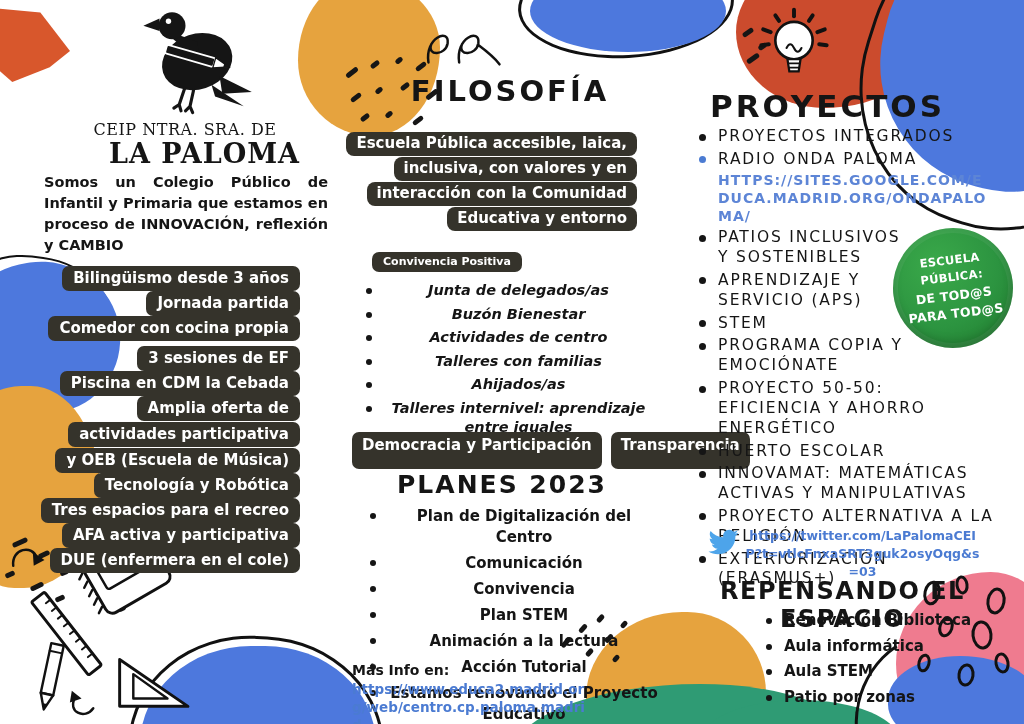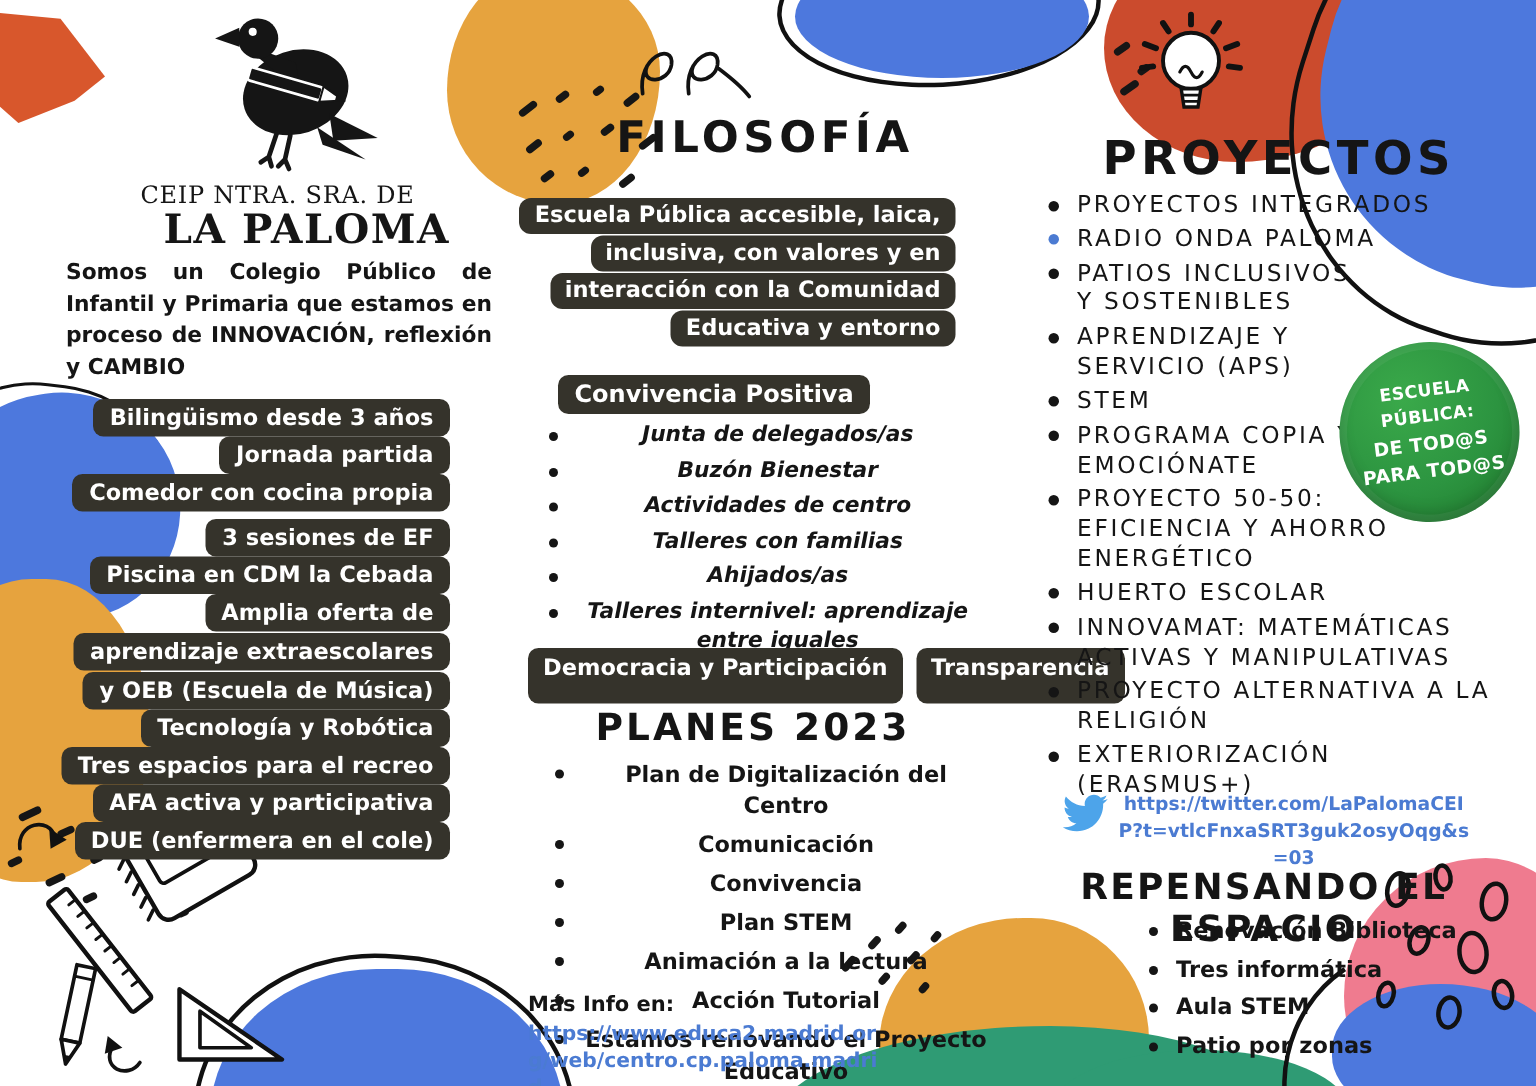--- a/index.html
+++ b/index.html
@@ -68,42 +68,42 @@
   .badge-col .grp { display:flex; flex-direction:column; align-items:flex-end; gap:1px; }
   .badge-col .gap-lg { margin-top:5px; }
   
   .squiggle-svg { position:absolute; left:424px; top:24px; width:78px; height:48px; z-index:1; }
   .h-filosofia { left:360px; top:74px; width:300px; text-align:center; font-size:29px;
     font-weight:bold; letter-spacing:3px; }
   .statement { right:387px; left:auto; top:132px; display:flex; flex-direction:column;
     align-items:flex-end; gap:1px; }
   .statement .darkbadge { font-size:15px; border-radius:8px; padding:2px 10px 4px; }
   .conv-label { left:372px; top:250px; }
-  .conv-label .darkbadge { font-size:16px;text-align:center; }
+  .conv-label .darkbadge { font-size:11px;text-align:center; }
   .blist { list-style:none; }
   .blist li { position:relative; font-weight:bold; color:#151515; }
   .blist li::before { content:""; position:absolute; left:10px; top:.48em; width:6px; height:6px;
     border-radius:50%; background:#151515; }
   .conv-list { left:352px; top:281px; width:305px; }
   .conv-list li { text-align:center; padding:0 8px 0 36px; margin-bottom:4px;
     font-size:14.5px; line-height:1.35;font-style:italic; }
   .conv-list li::before { left:14px; }
   .mid-badges { left:352px; top:432px; display:flex; gap:9px; }
   .mid-badges .darkbadge { font-size:15px; padding:4px 10px 15px; }
   .h-planes { left:352px; top:470px; width:300px; text-align:center; font-size:25px;
     font-weight:bold; letter-spacing:2px; }
   .planes-list { left:360px; top:506px; width:300px; }
   .planes-list li { padding-left:28px; margin-bottom:5px; font-size:15px; line-height:1.4;text-align:center; }
   .planes-list li::before { left:10px; }
   .masinfo { left:352px; top:662px; font-size:14px; font-weight:bold; }
   .link-blue { color:#4b7bd2; font-weight:bold; word-break:break-all; text-decoration:none; display:block; }
   .educa-link { left:352px; top:680px; width:240px; font-size:13.5px; line-height:1.35; }
   
   .bulb-svg { position:absolute; left:752px; top:5px; width:84px; height:86px; z-index:1; }
-  .h-proyectos { left:710px; top:88px; width:260px; text-align:right; font-size:31px;
+  .h-proyectos { left:710px; top:88px; width:260px; text-align:left; font-size:31px;
     font-weight:bold; letter-spacing:3px; }
   .proy-list { left:692px; top:127px; width:302px; }
   .proy-list li { padding-left:26px; margin-bottom:3px; font-size:15.5px; font-weight:normal;
     letter-spacing:1.8px; line-height:1.28; }
   .proy-list li::before { left:7px; top:.42em; width:7px; height:7px; }
   .proy-list li.narrow { max-width:215px; }
   .proy-list li.bullet-blue::before { background:#4b7bd2; }
   .site-link { font-size:14px; letter-spacing:1px; line-height:1.3; color:#5d85d6; margin-top:1px; }
   .stamp { left:893px; top:228px; width:120px; height:120px; border-radius:50%; z-index:2;
     background:radial-gradient(circle at 38% 30%, #3aa94a 0%, #2c9440 55%, #1f7a2c 100%);
@@ -258,21 +258,21 @@
   <p class="z intro">Somos un Colegio Público de Infantil y Primaria que estamos en proceso de INNOVACIÓN, reflexión y CAMBIO</p>
 
   <div class="z badge-col">
     <span class="darkbadge">Bilingüismo desde 3 años</span>
     <span class="darkbadge">Jornada partida</span>
     <span class="darkbadge">Comedor con cocina propia</span>
     <span class="darkbadge gap-lg">3 sesiones de EF</span>
     <span class="darkbadge">Piscina en CDM la Cebada</span>
     <div class="grp">
       <span class="darkbadge">Amplia oferta de</span>
-      <span class="darkbadge">aprendizaje extraescolares</span>
+      <span class="darkbadge">actividades participativa</span>
       <span class="darkbadge">y OEB (Escuela de Música)</span>
     </div>
     <span class="darkbadge">Tecnología y Robótica</span>
     <span class="darkbadge">Tres espacios para el recreo</span>
     <span class="darkbadge">AFA activa y participativa</span>
     <span class="darkbadge">DUE (enfermera en el cole)</span>
   </div>
 
   <svg class="squiggle-svg" viewBox="0 0 80 50">
     <path d="M4,40 C0,14 26,4 24,20 C22,33 2,34 7,21 M36,40 C32,14 58,4 56,20 C54,33 34,34 39,21 M56,22 C64,28 72,34 78,42" fill="none" stroke="#111" stroke-width="2.6" stroke-linecap="round"></path>
@@ -333,20 +333,21 @@
         <line x1="80" y1="43" x2="72" y2="42"></line>
       </g>
     </g>
   </svg>
   <h2 class="z h-proyectos">PROYECTOS</h2>
 
   <ul class="z blist proy-list">
     <li>PROYECTOS INTEGRADOS</li>
     <li class="bullet-blue">
       <span>RADIO ONDA PALOMA</span>
+      <a class="link-blue site-link" href="#">HTTPS://SITES.GOOGLE.COM/EDUCA.MADRID.ORG/ONDAPALOMA/</a>
     </li>
     <li class="narrow">PATIOS INCLUSIVOS Y SOSTENIBLES</li>
     <li class="narrow">APRENDIZAJE Y SERVICIO (APS)</li>
     <li>STEM</li>
     <li class="narrow">PROGRAMA COPIA Y EMOCIÓNATE</li>
     <li>PROYECTO 50-50: EFICIENCIA Y AHORRO ENERGÉTICO</li>
     <li>HUERTO ESCOLAR</li>
     <li>INNOVAMAT: MATEMÁTICAS ACTIVAS Y MANIPULATIVAS</li>
     <li>PROYECTO ALTERNATIVA A LA RELIGIÓN</li>
     <li>EXTERIORIZACIÓN (ERASMUS+)</li>
@@ -359,18 +360,18 @@
   </div>
 
   <svg class="tw-svg" viewBox="0 0 512 512">
     <path fill="#4da4ea" d="M459.37 151.716c.325 4.548.325 9.097.325 13.645 0 138.72-105.583 298.558-298.558 298.558-59.452 0-114.68-17.219-161.137-47.106 8.447.974 16.568 1.299 25.34 1.299 49.055 0 94.213-16.568 130.274-44.832-46.132-.975-84.792-31.188-98.112-72.772 6.498.974 12.995 1.624 19.818 1.624 9.421 0 18.843-1.3 27.614-3.573-48.081-9.747-84.143-51.98-84.143-102.985v-1.299c13.969 7.797 30.214 12.67 47.431 13.319-28.264-18.843-46.781-51.005-46.781-87.391 0-19.492 5.197-37.36 14.294-52.954 51.655 63.675 129.3 105.258 216.365 109.807-1.624-7.797-2.599-15.918-2.599-24.04 0-57.828 46.782-104.934 104.934-104.934 30.213 0 57.502 12.67 76.67 33.137 23.715-4.548 46.456-13.32 66.599-25.34-7.798 24.366-24.366 44.833-46.132 57.827 21.117-2.273 41.584-8.122 60.426-16.243-14.292 20.791-32.161 39.308-52.628 54.253z"></path>
   </svg>
   <a class="z link-blue tw-link" href="#">https://twitter.com/LaPalomaCEIP?t=vtlcFnxaSRT3guk2osyOqg&amp;s=03</a>
 
   <h2 class="z h-repensando">REPENSANDO EL ESPACIO</h2>
   <ul class="z blist rep-list">
     <li>Renovación Biblioteca</li>
-    <li>Tres informática</li>
+    <li>Aula informática</li>
     <li>Aula STEM</li>
     <li>Patio por zonas</li>
   </ul>
 
 </div>
 
 </body></html>

